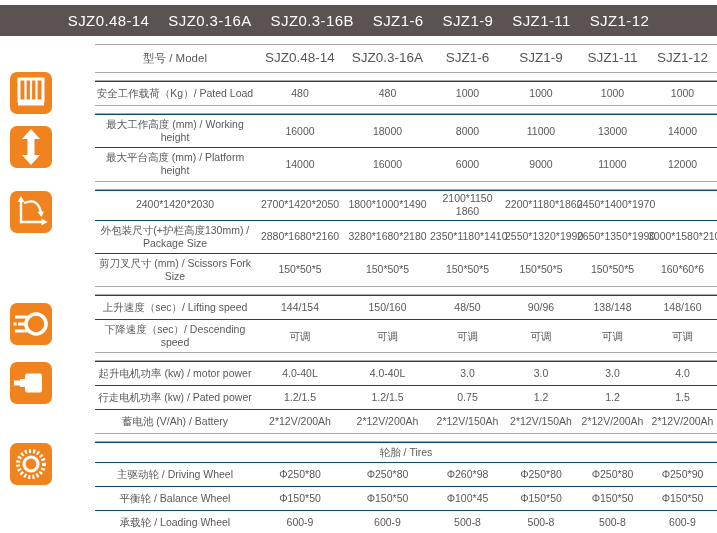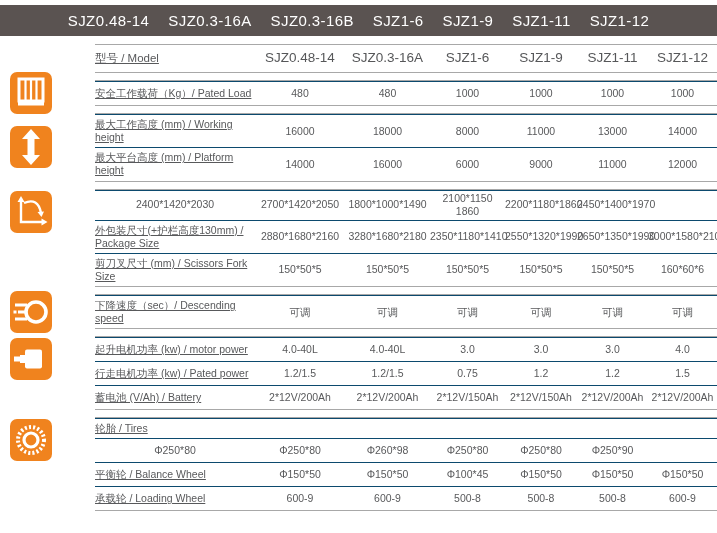--- a/index.html
+++ b/index.html
@@ -26,21 +26,21 @@
   }
   .row {
     display:grid;
     grid-template-columns:160px 90px 85px 75px 72px 71px 69px;
     align-items:center; min-height:23px;
     border-top:1px solid #0c4a6e;
     font-size:10.5px; line-height:1.25;
   }
   .row:first-child, .header-row { border-top:none; }
   .row.tall { min-height:29px; }
-  .row .label { text-align:left; white-space:pre-line; padding:3px 0;text-decoration:underline; }
+  .row .label { text-align:center; white-space:pre-line; padding:3px 0; }
   .row .val { text-align:center; }
   .header-row { min-height:27px; }
   .header-row .model-label { font-size:11.5px; }
   .header-row .col-h { text-align:center; font-size:13.5px; color:#565759; }
   .section-title-row { min-height:19px; }
 
   
   .g-icon {
     position:absolute; left:-85px; width:42px; height:42px;
     background:#f0831e; border-radius:7px; box-sizing:border-box;
@@ -162,20 +162,29 @@
         <div class="g-icon align-center">
   <svg viewBox="0 0 42 42">
     <circle cx="26" cy="21" r="10" fill="none" stroke="#fff" stroke-width="3.6"></circle>
     <rect x="5" y="12.5" width="12" height="3" fill="#fff"></rect>
     <rect x="8" y="19.5" width="9" height="3" fill="#fff"></rect>
     <rect x="3.5" y="19.5" width="3" height="3" fill="#fff"></rect>
     <rect x="5" y="26.5" width="12" height="3" fill="#fff"></rect>
   </svg>
 </div>
         <div class="row">
+          <div class="label">上升速度（sec）/ Lifting speed</div>
+          <div class="val">144/154</div>
+          <div class="val">150/160</div>
+          <div class="val">48/50</div>
+          <div class="val">90/96</div>
+          <div class="val">138/148</div>
+          <div class="val">148/160</div>
+        </div>
+        <div class="row">
           <div class="label">下降速度（sec）/ Descending speed</div>
           <div class="val">可调</div>
           <div class="val">可调</div>
           <div class="val">可调</div>
           <div class="val">可调</div>
           <div class="val">可调</div>
           <div class="val">可调</div>
         </div>
       </div>
       <div class="group">
@@ -218,20 +227,21 @@
         <div class="g-icon align-top">
   <svg viewBox="0 0 42 42">
     <circle cx="21" cy="21" r="13" fill="none" stroke="#fff" stroke-width="4" stroke-dasharray="2.1 2.1"></circle>
     <circle cx="21" cy="21" r="7" fill="none" stroke="#fff" stroke-width="3.2"></circle>
   </svg>
 </div>
         <div class="row section-title-row">
           <div class="label" style="grid-column: 1 / -1;">轮胎 / Tires</div>
         </div>
         <div class="row">
+          <div class="label">主驱动轮 / Driving Wheel</div>
           <div class="val">Φ250*80</div>
           <div class="val">Φ250*80</div>
           <div class="val">Φ260*98</div>
           <div class="val">Φ250*80</div>
           <div class="val">Φ250*80</div>
           <div class="val">Φ250*90</div>
         </div>
         <div class="row">
           <div class="label">平衡轮 / Balance Wheel</div>
           <div class="val">Φ150*50</div>

